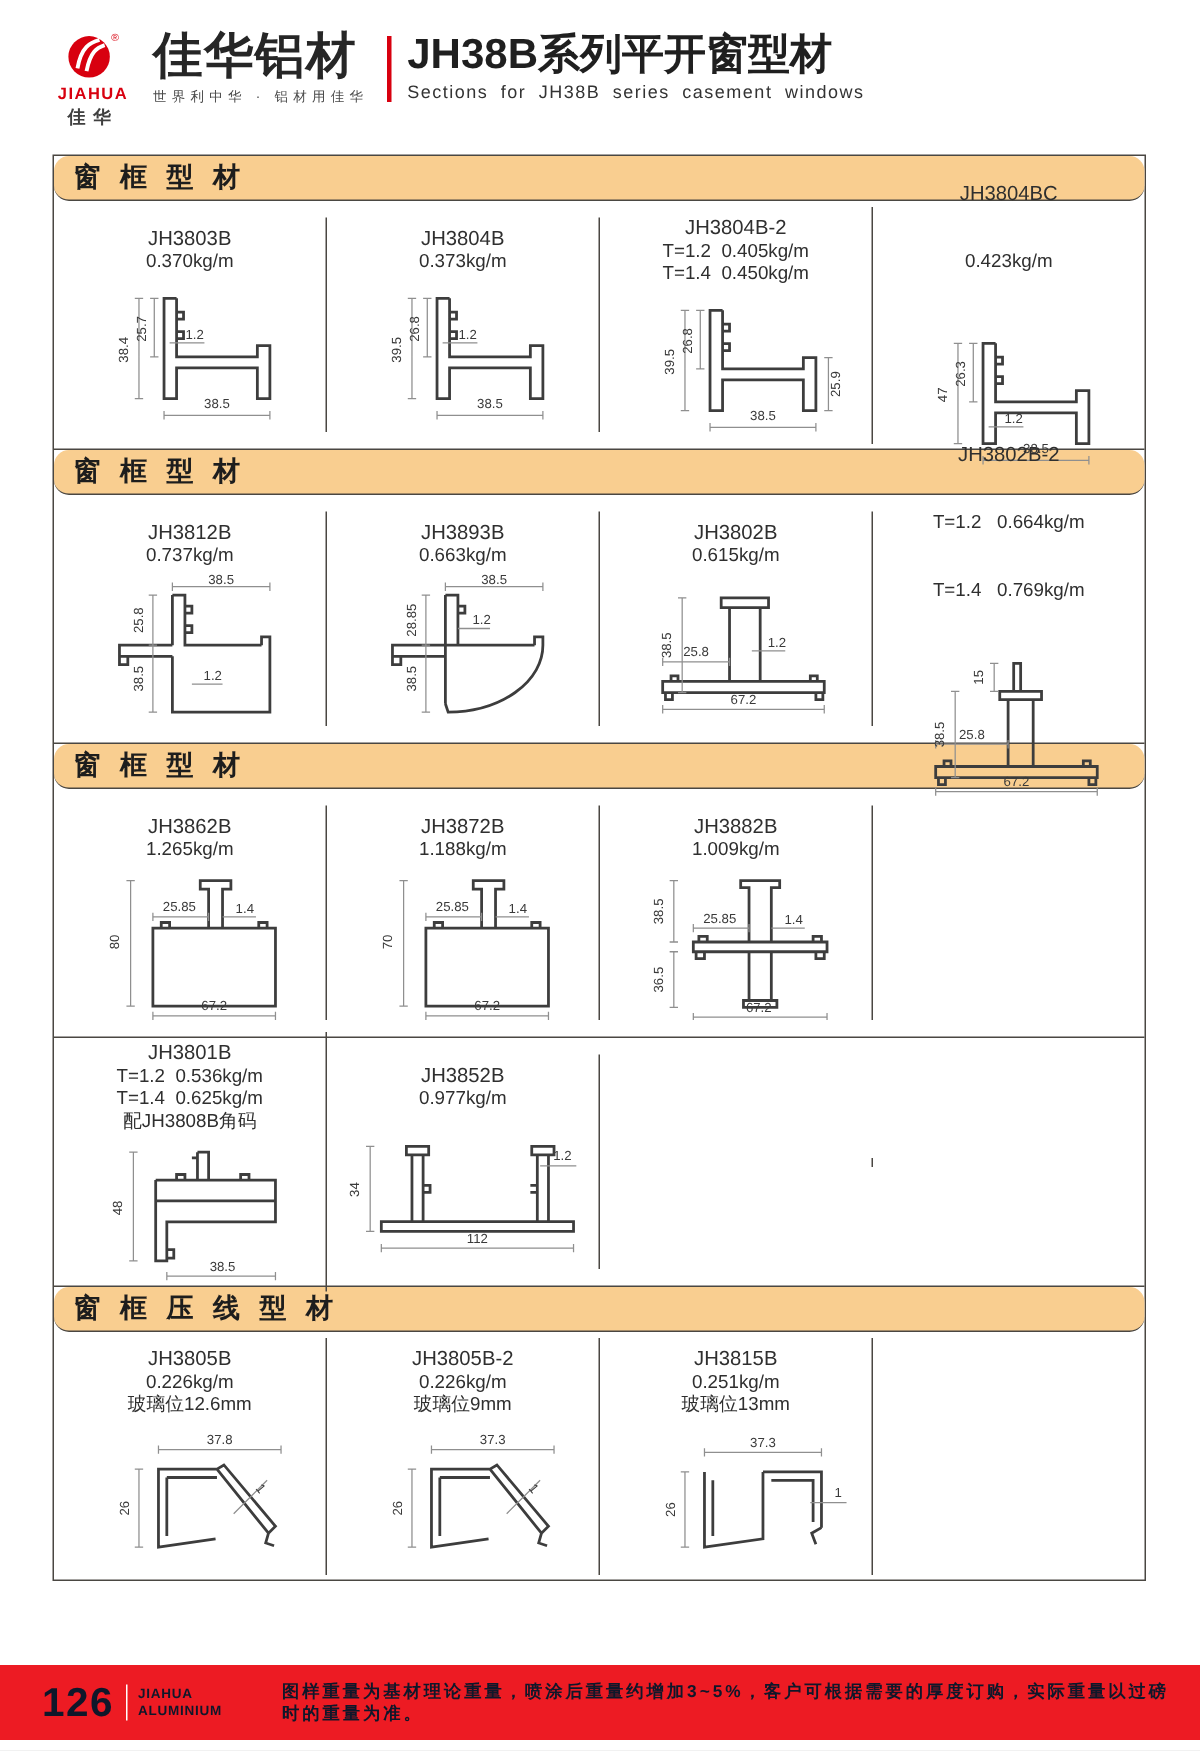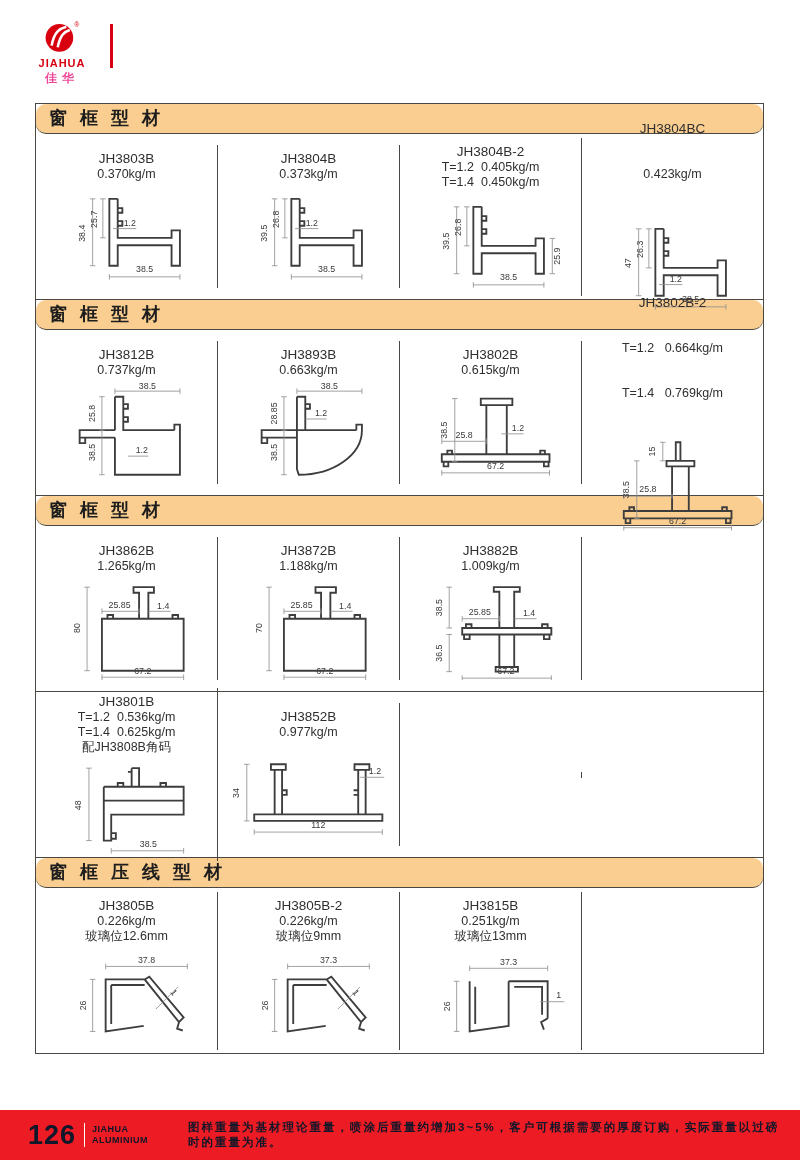--- a/index.html
+++ b/index.html
@@ -4,21 +4,21 @@
 <style>
   html,body{margin:0;padding:0;background:#e8e8e8;}
   .page{position:relative;width:800px;height:1167px;background:#ffffff;overflow:hidden;
         font-family:"Liberation Sans","DejaVu Sans",sans-serif;color:#2d2d2d;}
 
   
   .hdr{position:absolute;left:26px;top:18px;display:flex;align-items:flex-start;}
   .logo-col{width:72px;display:flex;flex-direction:column;align-items:center;}
   .emblem{width:38px;height:38px;display:block;}
   .brand-en{margin-top:1px;font-size:11px;font-weight:bold;color:#d8000f;letter-spacing:1px;}
-  .brand-seal{font-size:12px;font-weight:bold;color:#ec4899;letter-spacing:5px;margin-top:1px;}
+  .brand-seal{font-size:12px;font-weight:bold;color:#404040;letter-spacing:5px;margin-top:1px;}
   .cn-col{margin-left:4px;margin-top:2px;}
   .brand-cn{font-size:33px;font-weight:900;color:#262626;letter-spacing:1px;line-height:1.05;}
   .tagline{font-size:9px;color:#4a4a4a;letter-spacing:3.5px;margin-top:3px;}
   .vdivider{width:3px;height:44px;background:#d8000f;margin:6px 11px 0 12px;}
   .title-col{margin-top:3px;}
   .title-cn{font-size:28px;font-weight:900;color:#1f1f1f;line-height:1.05;}
   .title-en{font-size:12px;color:#333;letter-spacing:1px;margin-top:4px;word-spacing:4px;}
 
   
   .catalog{position:absolute;left:35px;top:103px;width:729px;border:1px solid #4a4742;box-sizing:border-box;}
@@ -57,21 +57,29 @@
     <div class="logo-col">
       <svg class="emblem" viewBox="0 0 44 40">
         <circle cx="19" cy="21" r="16" fill="#d8000f"></circle>
         <path d="M10,30 C13,13 20,10 27,8" stroke="#ffffff" stroke-width="3" fill="none"></path>
         <path d="M17,32 C20,17 25,14 31,12" stroke="#ffffff" stroke-width="3" fill="none"></path>
         <text x="39" y="9" font-size="8" fill="#d8000f" text-anchor="middle">®</text>
       </svg>
       <div class="brand-en">JIAHUA</div>
       <div class="brand-seal">佳华</div>
     </div>
+    <div class="cn-col">
+      <div class="brand-cn">佳华铝材</div>
+      <div class="tagline">世界利中华 · 铝材用佳华</div>
+    </div>
     <div class="vdivider"></div>
+    <div class="title-col">
+      <div class="title-cn">JH38B系列平开窗型材</div>
+      <div class="title-en">Sections for JH38B series casement windows</div>
+    </div>
   </div>
 
   <div class="catalog">
 
     <div class="sec">
       <div class="sec-title">窗框型材</div>
       <div class="row">
 
         <div class="cell">
           <div class="code">JH3803B</div>

